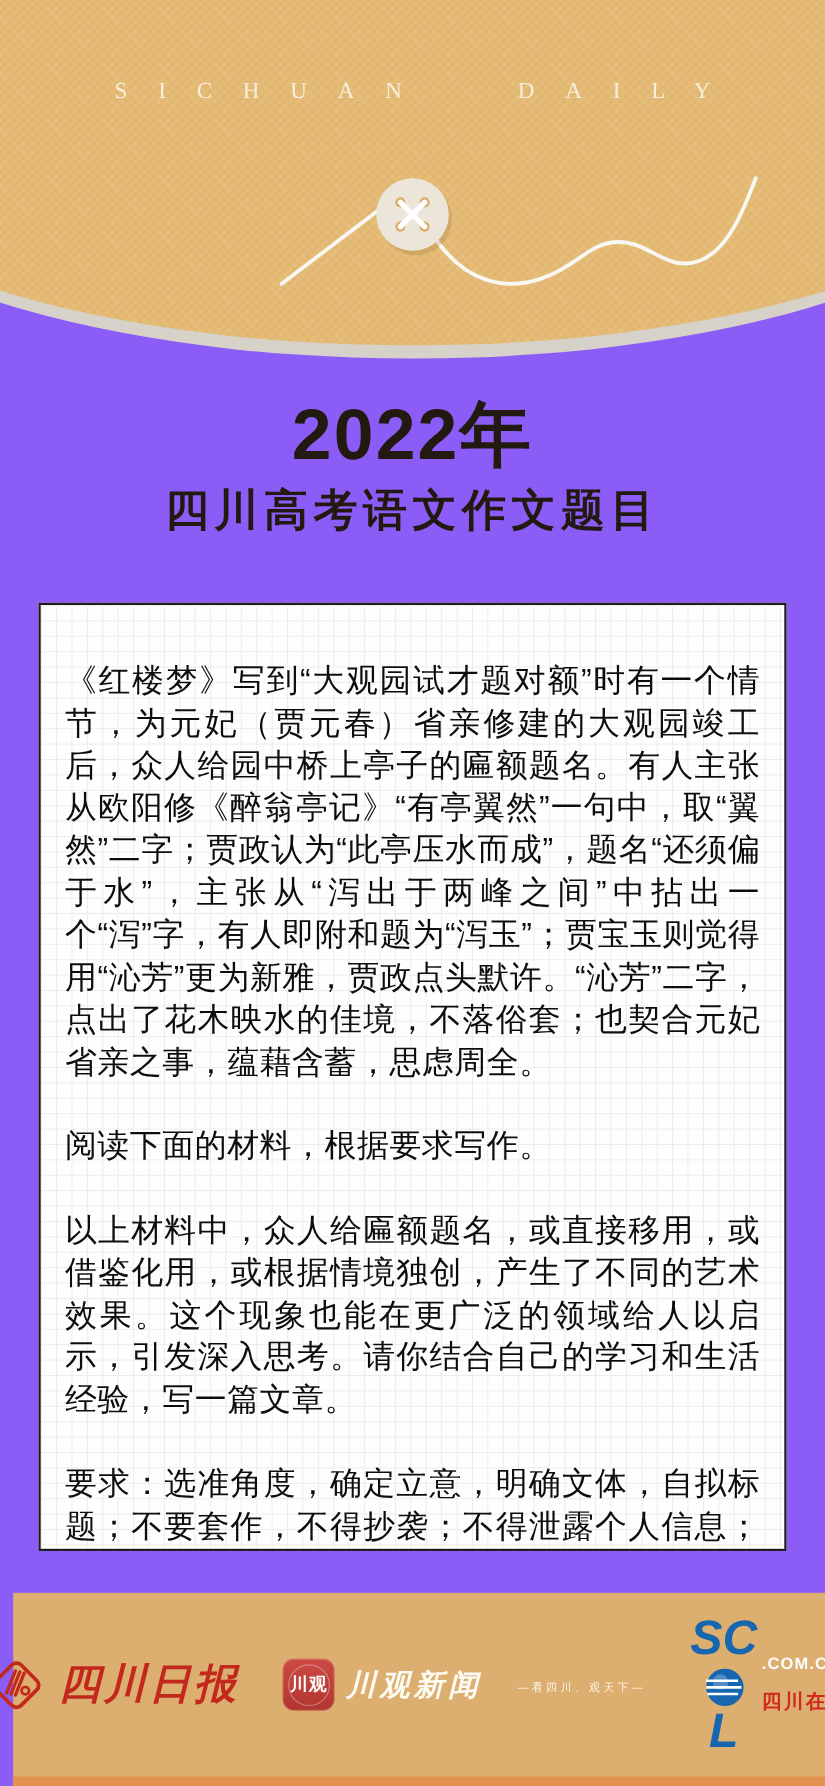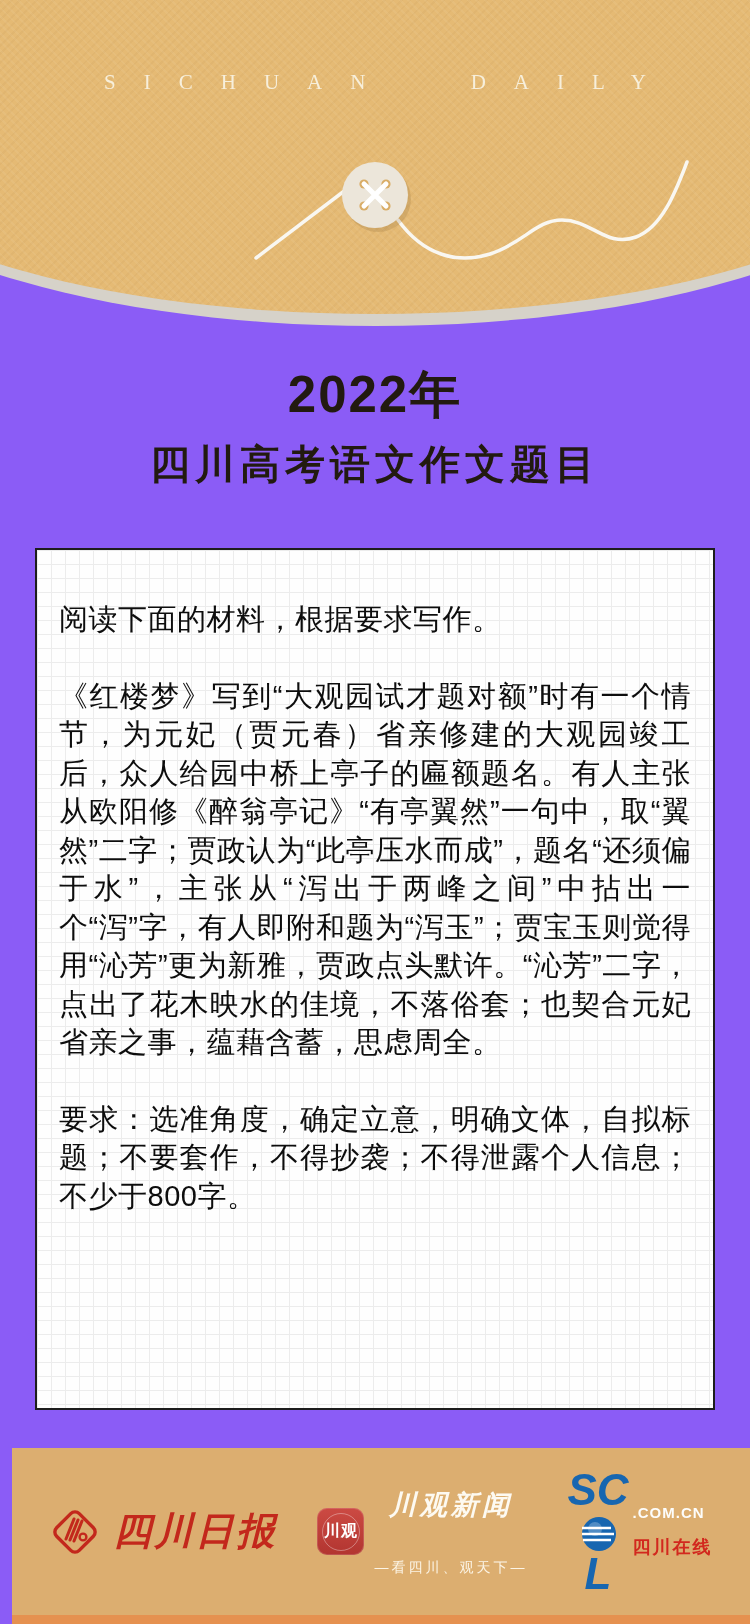--- a/index.html
+++ b/index.html
@@ -36,21 +36,21 @@
     word-spacing:44px;
     padding-left:28px; 
     white-space:nowrap;
   }
   .thread-svg{position:absolute;left:0;top:140px;width:750px;height:150px;}
 
   
   .year-title{
     margin:32px 16px 0;
     text-align:center;
-    font-size:51px;line-height:62px;
+    font-size:65px;line-height:62px;
     font-weight:900;
     color:#221a10;
     letter-spacing:2px;
   }
   .subtitle{
     margin:12px 0 0;
     text-align:center;
     font-size:40px;line-height:52px;
     font-weight:700;
     color:#221a10;
@@ -111,29 +111,29 @@
     display:flex;align-items:center;justify-content:center;
     margin-right:10px;flex:0 0 auto;
     box-shadow:inset 0 0 0 1px rgba(255,255,255,.15);
   }
   .cg-app-inner{
     width:36px;height:36px;border-radius:50%;
     border:1px solid rgba(255,255,255,.35);
     display:flex;align-items:center;justify-content:center;
     color:#fff;font-size:16px;font-weight:700;letter-spacing:1px;
   }
-  .cg-col{display:flex;flex-direction:column;align-items:center;gap:32px;}
+  .cg-col{display:flex;flex-direction:row;align-items:center;gap:32px;}
   .cg-name{
     color:#fdfaf2;font-size:27px;font-weight:700;
     letter-spacing:4px;font-family:"DejaVu Serif",serif;font-style:italic;
     white-space:nowrap;
   }
   .cg-tagline{
     margin-top:4px;color:rgba(255,252,242,.9);
-    font-size:14px;letter-spacing:3px;white-space:nowrap;
+    font-size:10px;letter-spacing:3px;white-space:nowrap;
   }
 
   
   .scol-word{
     display:flex;align-items:center;
     color:#1766b0;font-weight:700;font-style:italic;
     font-size:44px;line-height:44px;letter-spacing:0;
     font-family:"Liberation Sans",sans-serif;
     flex-direction:column;
   }
@@ -169,22 +169,23 @@
         <circle cx="386" cy="66" r="4.6" fill="#d9ad67"></circle>
         <path d="M 364 44 L 386 66 M 386 44 L 364 66" stroke="#ffffff" stroke-width="5" stroke-linecap="round"></path>
       </g>
     </svg>
   </div>
 
   <div class="year-title">2022年</div>
   <div class="subtitle">四川高考语文作文题目</div>
 
   <div class="paper">
+    <p>《红楼梦》写到“大观园试才题对额”时有一个情节，为元妃（贾元春）省亲修建的大观园竣工后，众人给园中桥上亭子的匾额题名。有人主张从欧阳修《醉翁亭记》“有亭翼然”一句中，取“翼然”二字；贾政认为“此亭压水而成”，题名“还须偏于水”，主张从“泻出于两峰之间”中拈出一个“泻”字，有人即附和题为“泻玉”；贾宝玉则觉得用“沁芳”更为新雅，贾政点头默许。“沁芳”二字，点出了花木映水的佳境，不落俗套；也契合元妃省亲之事，蕴藉含蓄，思虑周全。</p>
     <p>阅读下面的材料，根据要求写作。</p>
-    <p>《红楼梦》写到“大观园试才题对额”时有一个情节，为元妃（贾元春）省亲修建的大观园竣工后，众人给园中桥上亭子的匾额题名。有人主张从欧阳修《醉翁亭记》“有亭翼然”一句中，取“翼然”二字；贾政认为“此亭压水而成”，题名“还须偏于水”，主张从“泻出于两峰之间”中拈出一个“泻”字，有人即附和题为“泻玉”；贾宝玉则觉得用“沁芳”更为新雅，贾政点头默许。“沁芳”二字，点出了花木映水的佳境，不落俗套；也契合元妃省亲之事，蕴藉含蓄，思虑周全。</p>
+    <p>以上材料中，众人给匾额题名，或直接移用，或借鉴化用，或根据情境独创，产生了不同的艺术效果。这个现象也能在更广泛的领域给人以启示，引发深入思考。请你结合自己的学习和生活经验，写一篇文章。</p>
     <p>要求：选准角度，确定立意，明确文体，自拟标题；不要套作，不得抄袭；不得泄露个人信息；不少于800字。</p>
   </div>
 
   <div class="footer">
     <div class="logo-row">
 
       <div class="logo">
         <svg class="seal" viewBox="0 0 52 52">
           <rect x="10" y="10" width="32" height="32" rx="6" transform="rotate(45 26 26)" fill="none" stroke="#c3281c" stroke-width="3.4"></rect>
           <path d="M 17 33 L 25 13 M 21 34 L 29 14 M 25 35 L 33 15" stroke="#c3281c" stroke-width="3" stroke-linecap="round"></path>

